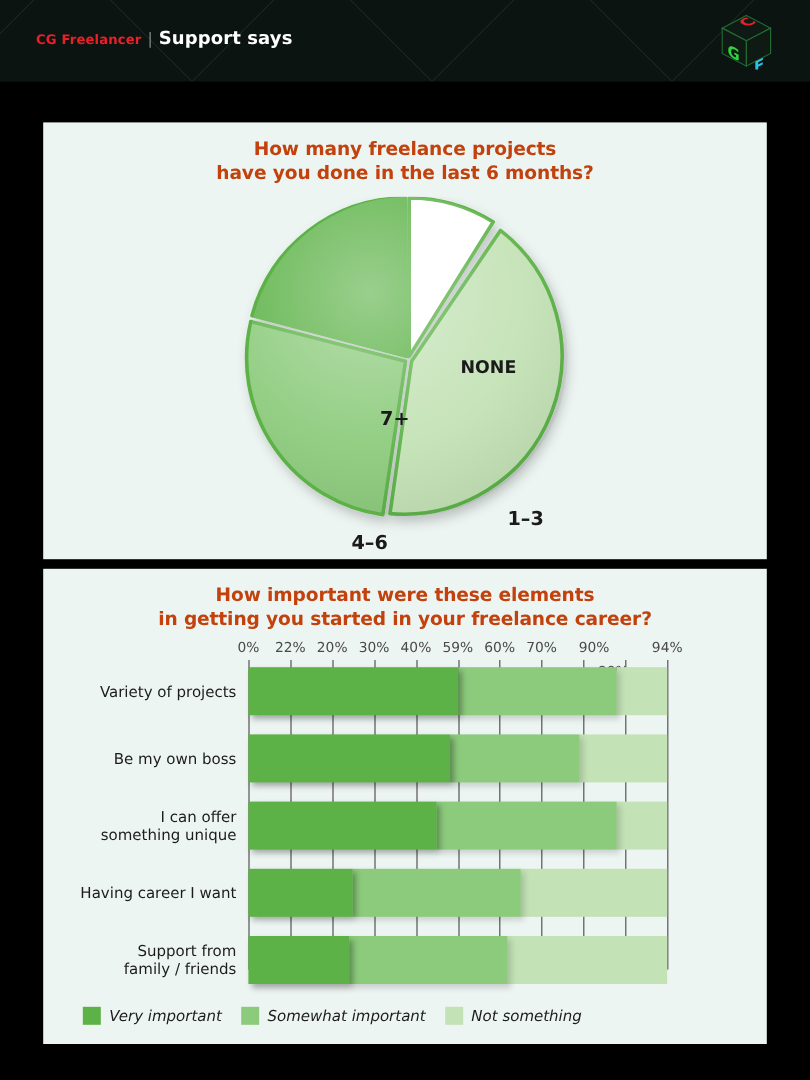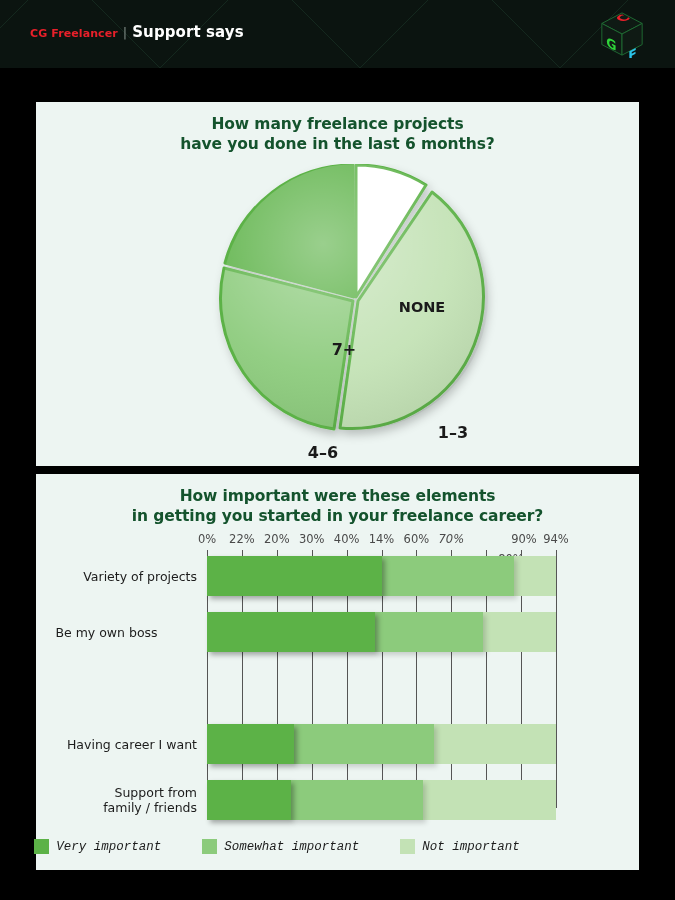--- a/index.html
+++ b/index.html
@@ -29,29 +29,29 @@
   .logo{position:absolute;right:29px;top:10px;width:48px;height:48px;}
 
   
   .panel{
     position:absolute;left:36px;background:#edf5f2;
   }
   #panel-pie{top:102px;width:603px;height:364px;}
   #panel-bars{top:474px;width:603px;height:396px;}
 
   .chart-title{
-    text-align:center;color:#14532d;font-weight:700;
+    text-align:center;color:#c2410c;font-weight:700;
     font-size:15.5px;line-height:20px;letter-spacing:-.1px;
     white-space:pre-line;
   }
   #pie-title{position:absolute;left:0;top:12px;width:603px;}
   #bars-title{position:absolute;left:0;top:12px;width:603px;}
 
   
-  #pie-area{position:absolute;left:16px;top:62px;width:594px;height:300px;}
+  #pie-area{position:absolute;left:1px;top:62px;width:594px;height:300px;}
   .pie-label{
     position:absolute;font-weight:700;color:#1a1a1a;
     font-size:16px;white-space:nowrap;transform:translate(-50%,-50%);
   }
   #pie-label-none{font-size:14.5px;}
 
   
   #bars-area{position:absolute;left:0;top:58px;width:603px;height:300px;}
   .axis-row{position:absolute;left:0;top:0;height:16px;width:603px;}
   .axis-tick{
@@ -68,21 +68,21 @@
   }
   .bar-track{position:absolute;height:40px;}
   .seg{position:absolute;top:0;height:40px;}
   .seg.s0{box-shadow:3px 3px 5px rgba(0,0,0,.32);z-index:3;}
   .seg.s1{box-shadow:3px 3px 5px rgba(0,0,0,.16);z-index:2;}
   .seg.s2{z-index:1;}
 
   
   #legend{
     position:absolute;left:0;bottom:16px;width:482px;
-    display:flex;justify-content:center;align-items:center;gap:41px;font-family:Liberation Mono, monospace;
+    display:flex;justify-content:center;align-items:center;gap:16px;
   }
   .legend-item{display:flex;align-items:center;gap:7px;}
   .legend-sw{width:15px;height:15px;display:block;}
   .legend-tx{font-size:12.5px;font-style:italic;color:#1c1c1c;white-space:nowrap;}
 </style>
 </head>
 <body>
 
 <div class="page">
 
@@ -159,25 +159,25 @@
     <div class="chart-title" id="bars-title">How important were these elements
 in getting you started in your freelance career?</div>
 
     <div id="bars-area">
       <div class="axis-row" id="x-axis">
           <span class="axis-tick" style="left: 171px;">0%</span>
           <span class="axis-tick" style="left: 205.9px;">22%</span>
           <span class="axis-tick" style="left: 240.8px;">20%</span>
           <span class="axis-tick" style="left: 275.7px; text-align: center;">30%</span>
           <span class="axis-tick" style="left: 310.6px;">40%</span>
-          <span class="axis-tick" style="left: 345.5px;">14%</span>
+          <span class="axis-tick" style="left: 345.5px;">59%</span>
           <span class="axis-tick" style="left: 380.4px;">60%</span>
-          <span class="axis-tick" style="left: 415.3px; font-style: italic;">70%</span>
+          <span class="axis-tick" style="left: 415.3px;">70%</span>
           <span class="axis-tick" style="left: 475px; margin-top: 20px;">80%</span>
-          <span class="axis-tick" style="left: 488px;">90%</span>
+          <span class="axis-tick" style="left: 459px;">90%</span>
           <span class="axis-tick" style="left: 520px;">94%</span>
         </div>
       <div class="plot" id="plot">
           <div class="gridline" style="left: 171px;"></div>
           <div class="gridline" style="left: 205.9px;"></div>
           <div class="gridline" style="left: 240.8px;"></div>
           <div class="gridline" style="left: 275.7px;"></div>
           <div class="gridline" style="left: 310.6px;"></div>
           <div class="gridline" style="left: 345.5px;"></div>
           <div class="gridline" style="left: 380.4px;"></div>
@@ -187,25 +187,34 @@
           <div class="gridline" style="left: 520px;"></div>
           <div class="bar-row" style="top: 6px;">
             <div class="row-label" style="right: 442px;">Variety of projects</div>
             <div class="bar-track" style="left: 171px; width: 349px;">
               <div class="seg s0" style="left: 0px; width: 174.5px; background: rgb(92, 178, 71);"></div>
               <div class="seg s1" style="left: 174.5px; width: 132.62px; background: rgb(140, 203, 124);"></div>
               <div class="seg s2" style="left: 307.12px; width: 41.88px; background: rgb(195, 226, 181);"></div>
             </div>
           </div>
           <div class="bar-row" style="top: 62px;">
-            <div class="row-label" style="right: 460px; text-align: center;">Be my own boss</div>
+            <div class="row-label" style="right: 442px;">Be my own boss</div>
             <div class="bar-track" style="left: 171px; width: 349px;">
               <div class="seg s0" style="left: 0px; width: 167.52px; background: rgb(92, 178, 71);"></div>
               <div class="seg s1" style="left: 167.52px; width: 108.19px; background: rgb(140, 203, 124);"></div>
               <div class="seg s2" style="left: 275.71px; width: 73.29px; background: rgb(195, 226, 181);"></div>
+            </div>
+          </div>
+          <div class="bar-row" style="top: 118px;">
+            <div class="row-label" style="right: 442px;">I can offer
+something unique</div>
+            <div class="bar-track" style="left: 171px; width: 349px;">
+              <div class="seg s0" style="left: 0px; width: 157.05px; background: rgb(92, 178, 71);"></div>
+              <div class="seg s1" style="left: 157.05px; width: 150.07px; background: rgb(140, 203, 124);"></div>
+              <div class="seg s2" style="left: 307.12px; width: 41.88px; background: rgb(195, 226, 181);"></div>
             </div>
           </div>
           <div class="bar-row" style="top: 230px;">
             <div class="row-label" style="right: 442px;">Support from
 family / friends</div>
             <div class="bar-track" style="left: 171px; width: 349px;">
               <div class="seg s0" style="left: 0px; width: 83.76px; background: rgb(92, 178, 71);"></div>
               <div class="seg s1" style="left: 83.76px; width: 132.62px; background: rgb(140, 203, 124);"></div>
               <div class="seg s2" style="left: 216.38px; width: 132.62px; background: rgb(195, 226, 181);"></div>
             </div>
@@ -225,18 +234,18 @@
         <div class="legend-item">
           <span class="legend-sw" style="background: rgb(92, 178, 71);"></span>
           <span class="legend-tx">Very important</span>
         </div>
         <div class="legend-item">
           <span class="legend-sw" style="background: rgb(140, 203, 124);"></span>
           <span class="legend-tx">Somewhat important</span>
         </div>
         <div class="legend-item">
           <span class="legend-sw" style="background: rgb(195, 226, 181);"></span>
-          <span class="legend-tx">Not important</span>
+          <span class="legend-tx">Not something</span>
         </div>
       </div>
   </div>
 
 </div>
 
 </body></html>

